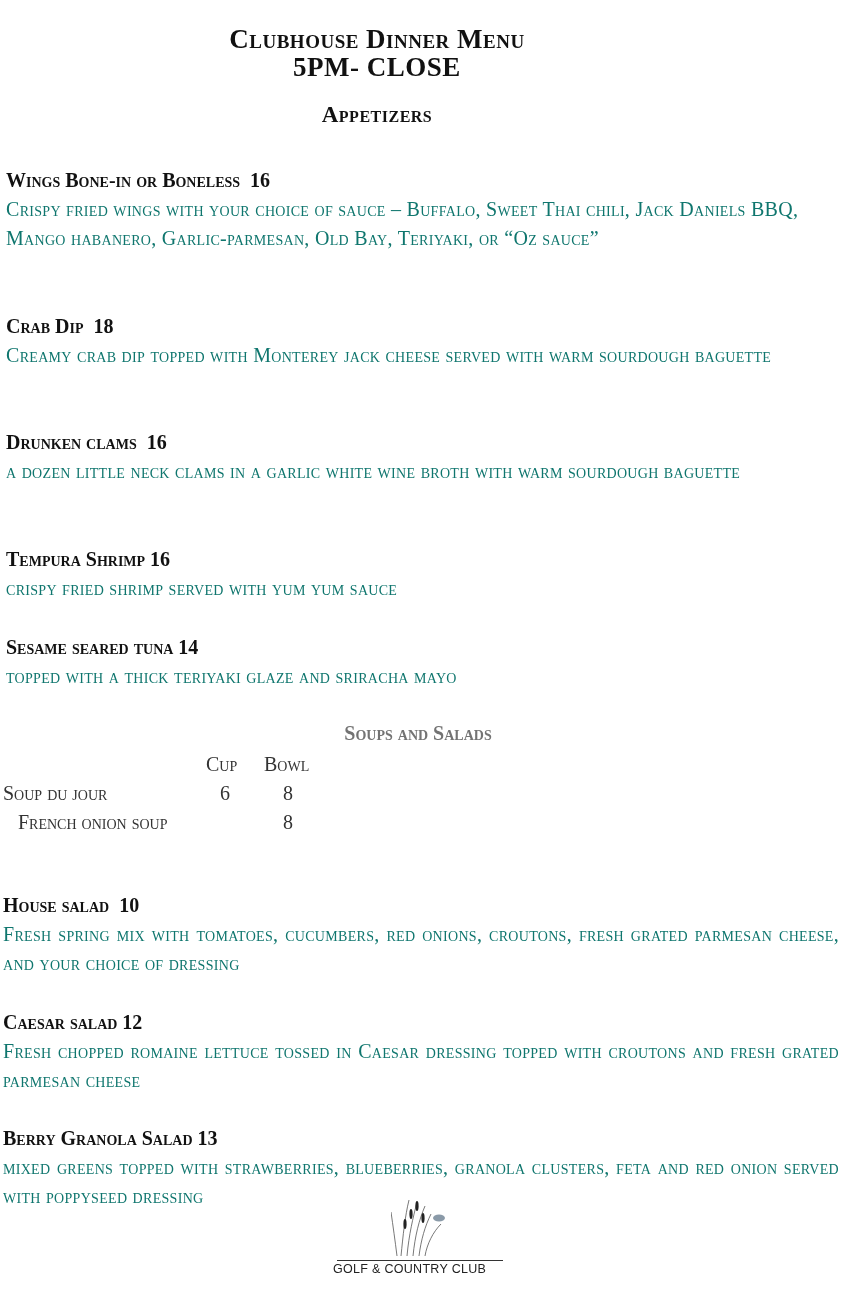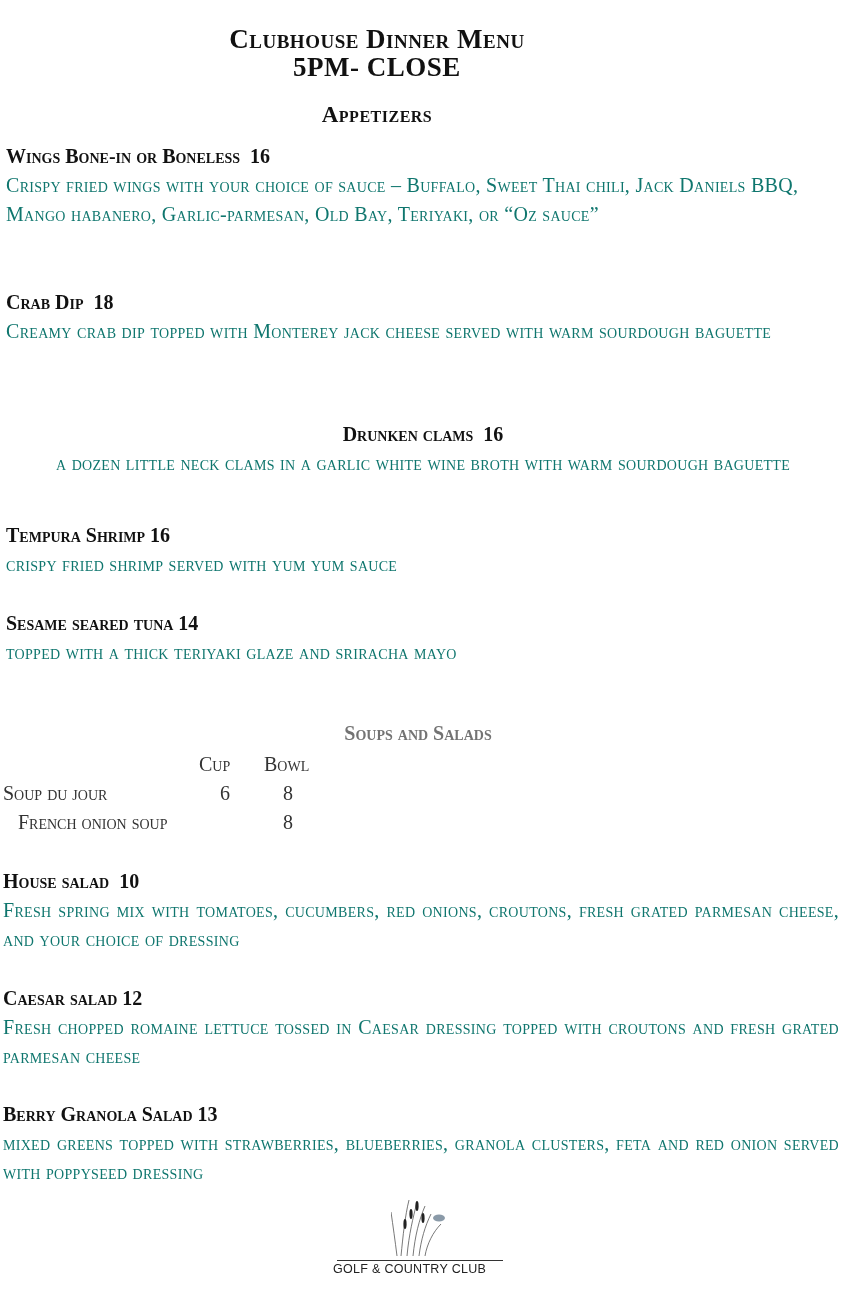--- a/index.html
+++ b/index.html
@@ -4,21 +4,21 @@
 <style>
   html, body { margin: 0; padding: 0; background: #ffffff; }
   body { width: 850px; height: 1300px; position: relative; overflow: hidden; color: #1a1a1a;
          font-family: "Liberation Serif", "DejaVu Serif", serif; }
   .title { position: absolute; left: 0; width: 730px; text-align: center; font-weight: bold;
            font-variant: small-caps; color: #111; padding-left: 12px; }
   .t1 { top: 24px; font-size: 27px; letter-spacing: 0.5px; }
   .t2 { top: 52px; font-size: 27px; letter-spacing: 0.5px; }
   .t3 { top: 102px; font-size: 23px; font-variant: small-caps; letter-spacing: 0.5px; }
   .item { position: absolute; left: 6px; width: 834px; }
-  .item .name { font-weight: bold; font-variant: small-caps; font-size: 20px; line-height: 29px; color: #111; white-space: pre; }
+  .item .name { font-weight: bold; font-variant: small-caps; font-size: 20px; line-height: 29px; color: #111; white-space: pre; margin-top: 24px; }
   .item .desc { font-variant: small-caps; font-size: 20px; line-height: 29px; color: #0f766e; letter-spacing: 0.3px; }
   .justify { text-align: justify; text-align-last: left; }
   .section-title { position: absolute; left: 0; width: 836px; text-align: center; font-weight: bold;
                    font-variant: small-caps; font-size: 20px; color: #737373; }
   .soup-table { position: absolute; left: 3px; top: 750px; font-variant: small-caps; font-size: 20px; color: #333; }
   .soup-row { position: relative; height: 29px; width: 400px; }
   .soup-row span { position: absolute; top: 0; line-height: 29px; white-space: pre; }
   .logo { position: absolute; left: 333px; top: 1196px; width: 175px; height: 90px; }
   .logo .script { position: absolute; left: 2px; top: 18px; font-family: "DejaVu Serif", serif; font-style: italic;
                   font-size: 34px; color: #1f5f8b; letter-spacing: -1px; white-space: nowrap; }
@@ -37,40 +37,40 @@
 <div class="item" style="top:142px;">
   <div class="name">Wings Bone-in or Boneless  16</div>
   <div class="desc">Crispy fried wings with your choice of sauce – Buffalo, Sweet Thai chili, Jack Daniels BBQ, Mango habanero, Garlic-parmesan, Old Bay, Teriyaki, or “Oz sauce”</div>
 </div>
 
 <div class="item" style="top:288px;">
   <div class="name">Crab Dip  18</div>
   <div class="desc">Creamy crab dip topped with Monterey jack cheese served with warm sourdough  baguette</div>
 </div>
 
-<div class="item" style="top:420px;text-align:center;">
+<div class="item" style="top:404px;">
   <div class="name">Drunken clams  16</div>
   <div class="desc">a dozen little neck clams in a garlic white wine broth with warm sourdough baguette</div>
 </div>
 
 <div class="item" style="top:521px;">
   <div class="name">Tempura Shrimp 16</div>
   <div class="desc">crispy fried shrimp served with yum yum sauce</div>
 </div>
 
 <div class="item" style="top:609px;">
   <div class="name">Sesame seared tuna 14</div>
   <div class="desc">topped with a thick teriyaki glaze and sriracha mayo</div>
 </div>
 
 <div class="section-title" style="top:722px;">Soups and Salads</div>
 
 <div class="soup-table">
   <div class="soup-row">
-    <span style="left:196px;">Cup</span>
+    <span style="left:203px;">Cup</span>
     <span style="left:261px;">Bowl</span>
   </div>
   <div class="soup-row">
     <span style="left:0;">Soup du jour</span>
     <span style="left:217px;">6</span>
     <span style="left:280px;">8</span>
   </div>
   <div class="soup-row">
     <span style="left:15px;">French onion soup</span>
     <span style="left:217px;"></span>

